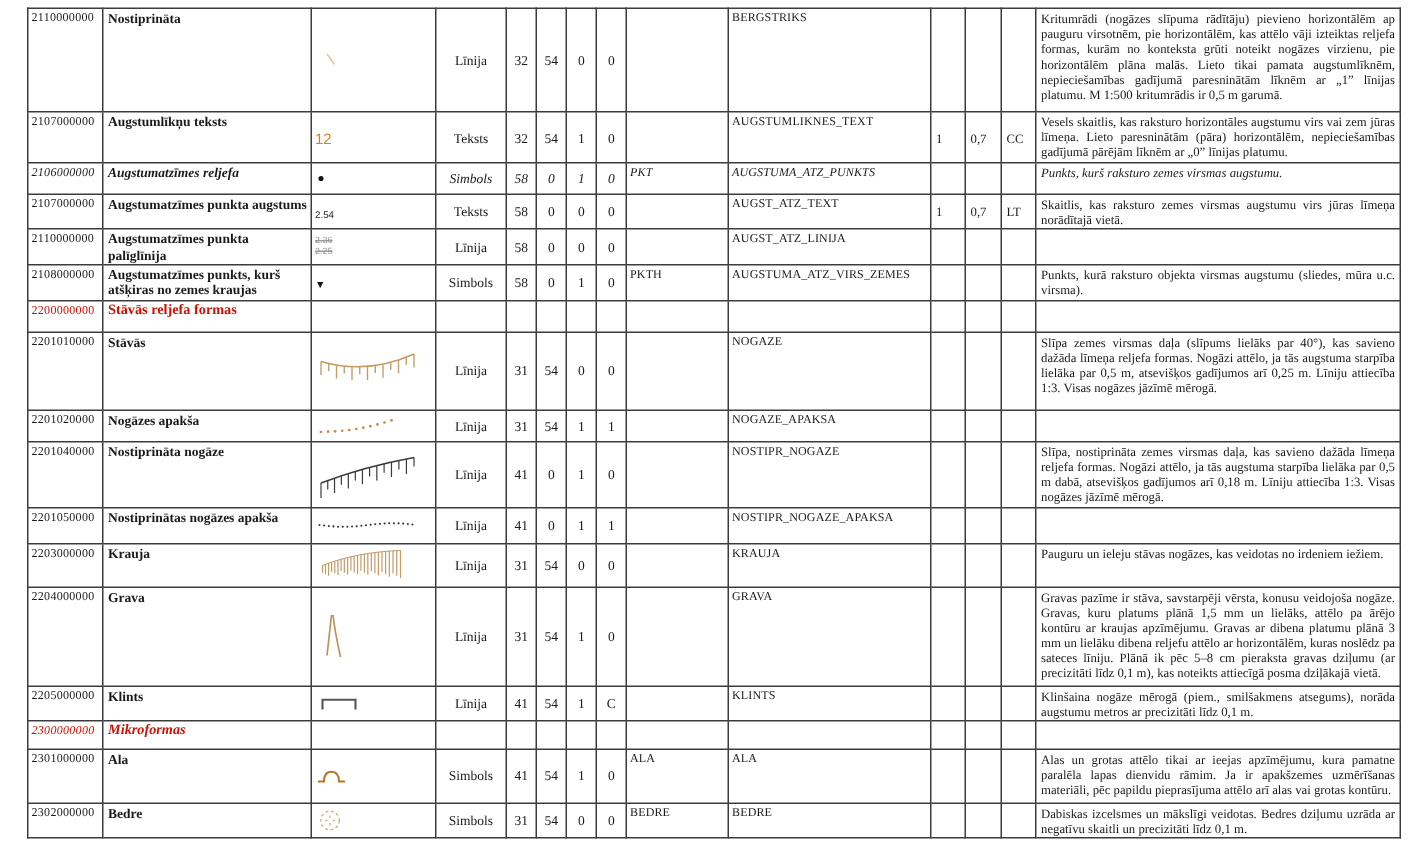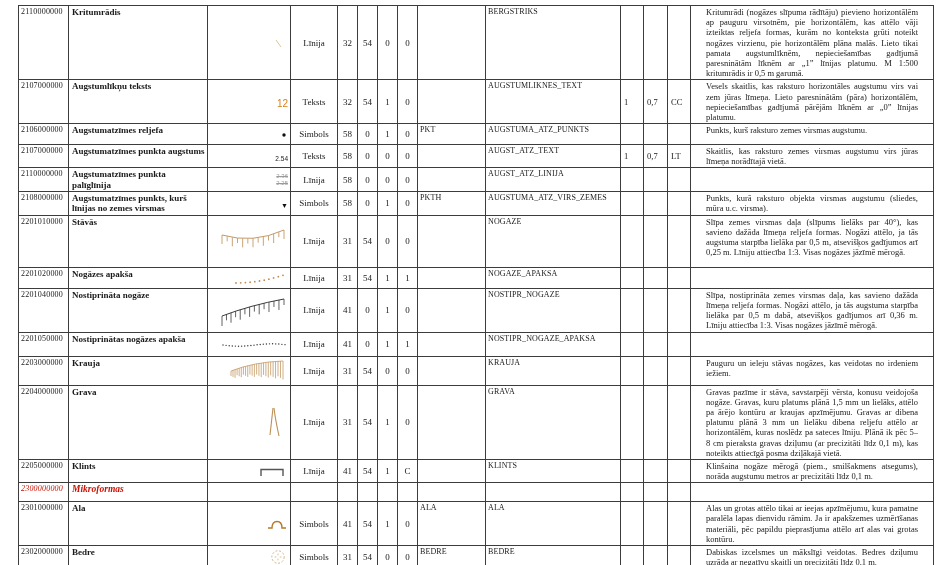--- a/index.html
+++ b/index.html
@@ -4,27 +4,27 @@
 <style>
   html,body{margin:0;padding:0;background:#ffffff;}
   body{width:950px;height:565px;overflow:hidden;position:relative;
        font-family:"Liberation Serif", serif;color:#1a1a1a;}
   .spec-table{position:absolute;left:18px;top:5px;border-collapse:collapse;
               table-layout:fixed;width:915px;border:1.5px solid #3c3c3c;}
   .spec-table td{border:1px solid #3c3c3c;padding:1px 2px;overflow:hidden;
                  vertical-align:top;}
   td.c-code{font-size:8px;letter-spacing:.2px;padding-left:2px;}
   td.c-name{font-size:9px;font-weight:bold;padding-left:3px;line-height:1.15;}
-  td.c-sym{text-align:right;vertical-align:middle;}
+  td.c-sym{text-align:left;vertical-align:middle;}
   td.c-type{font-size:9px;text-align:center;vertical-align:middle;}
   td.c-num{font-size:9px;text-align:center;vertical-align:middle;}
   td.c-attr{font-size:8px;letter-spacing:.1px;}
   td.c-db{font-size:8px;letter-spacing:.1px;overflow-wrap:anywhere;line-height:1.2;}
   td.c-a{font-size:8.5px;text-align:left;vertical-align:middle;padding-left:3px;}
-  td.c-desc{font-size:8.5px;line-height:1.2;text-align:justify;padding:1px 15px;}
+  td.c-desc{font-size:8.5px;line-height:1.2;text-align:justify;padding:1px 3px;}
   tr.section td.c-code, tr.section td.c-name{color:#cc1100;}
   tr.section td.c-name{font-size:9.5px;}
   .sym-text-orange{color:#d4821e;font-family:"Liberation Sans",sans-serif;
                    font-size:10px;}
   .sym-text-small{font-size:6.5px;font-family:"Liberation Sans",sans-serif;color:#222;}
   .sym-frac{font-size:6px;font-family:"Liberation Sans",sans-serif;color:#9a9a9a;
             line-height:1.05;}
   .sym-frac span{display:block;text-decoration:line-through;}
   .sym-tri{font-size:7px;color:#111;}
   svg{display:inline-block;vertical-align:middle;}
@@ -45,21 +45,21 @@
       <col style="width:68px">
     <col style="width:135px">
       <col style="width:23px">
       <col style="width:24px">
     <col style="width:23px">
       <col style="width:243px">
   </colgroup>
   <tbody>
       <tr style="height: 69px;">
         <td class="c-code">2110000000</td>
-        <td class="c-name">Kritumrādis</td>
+        <td class="c-name">Nostiprināta</td>
         <td class="c-sym"><svg width="20" height="14">
             <line x1="8" y1="3" x2="13" y2="10" stroke="#dcc79e" stroke-width="1"></line>
           </svg></td>
         <td class="c-type">Līnija</td>
         <td class="c-num">32</td>
         <td class="c-num">54</td>
         <td class="c-num">0</td>
         <td class="c-num">0</td>
         <td class="c-attr"></td>
         <td class="c-db">BERGSTRIKS</td>
@@ -77,21 +77,21 @@
         <td class="c-num">54</td>
         <td class="c-num">1</td>
         <td class="c-num">0</td>
         <td class="c-attr"></td>
         <td class="c-db">AUGSTUMLIKNES_TEXT</td>
         <td class="c-a">1</td>
         <td class="c-a">0,7</td>
         <td class="c-a">CC</td>
         <td class="c-desc">Vesels skaitlis, kas raksturo horizontāles augstumu virs vai zem jūras līmeņa. Lieto paresninātām (pāra) horizontālēm, nepieciešamības gadījumā pārējām līknēm ar „0” līnijas platumu.</td>
       </tr>
-      <tr style="height: 18px;">
+      <tr style="height: 18px; font-style: italic;">
         <td class="c-code">2106000000</td>
         <td class="c-name">Augstumatzīmes reljefa</td>
         <td class="c-sym"><svg width="8" height="8">
             <circle cx="4" cy="4" r="1.7" fill="#111"></circle>
           </svg></td>
         <td class="c-type">Simbols</td>
         <td class="c-num">58</td>
         <td class="c-num">0</td>
         <td class="c-num">1</td>
         <td class="c-num">0</td>
@@ -129,33 +129,49 @@
         <td class="c-num">0</td>
         <td class="c-attr"></td>
         <td class="c-db">AUGST_ATZ_LINIJA</td>
         <td class="c-a"></td>
         <td class="c-a"></td>
         <td class="c-a"></td>
         <td class="c-desc"></td>
       </tr>
       <tr style="height: 21px;">
         <td class="c-code">2108000000</td>
-        <td class="c-name">Augstumatzīmes punkts, kurš līnijas no zemes virsmas</td>
+        <td class="c-name">Augstumatzīmes punkts, kurš atšķiras no zemes kraujas</td>
         <td class="c-sym"><span class="sym-tri">▼</span></td>
         <td class="c-type">Simbols</td>
         <td class="c-num">58</td>
         <td class="c-num">0</td>
         <td class="c-num">1</td>
         <td class="c-num">0</td>
         <td class="c-attr">PKTH</td>
         <td class="c-db">AUGSTUMA_ATZ_VIRS_ZEMES</td>
         <td class="c-a"></td>
         <td class="c-a"></td>
         <td class="c-a"></td>
         <td class="c-desc">Punkts, kurā raksturo objekta virsmas augstumu (sliedes, mūra u.c. virsma).</td>
+      </tr>
+      <tr class="section" style="height: 21px;">
+        <td class="c-code">2200000000</td>
+        <td class="c-name">Stāvās reljefa formas</td>
+        <td class="c-sym"></td>
+        <td class="c-type"></td>
+        <td class="c-num"></td>
+        <td class="c-num"></td>
+        <td class="c-num"></td>
+        <td class="c-num"></td>
+        <td class="c-attr"></td>
+        <td class="c-db"></td>
+        <td class="c-a"></td>
+        <td class="c-a"></td>
+        <td class="c-a"></td>
+        <td class="c-desc"></td>
       </tr>
       <tr style="height: 52px;">
         <td class="c-code">2201010000</td>
         <td class="c-name">Stāvās</td>
         <td class="c-sym"><svg width="70" height="32">
             <path d="M4 10 Q35 19 66 5" fill="none" stroke="#c49a66" stroke-width="1"></path>
             <line x1="4" y1="10" x2="4" y2="19" stroke="#c49a66" stroke-width="0.9"></line>
             <line x1="9.166666666666666" y1="11.340277777777775" x2="9.166666666666666" y2="16.340277777777775" stroke="#c49a66" stroke-width="0.9"></line>
             <line x1="14.333333333333336" y1="12.361111111111112" x2="14.333333333333336" y2="21.361111111111114" stroke="#c49a66" stroke-width="0.9"></line>
             <line x1="19.5" y1="13.0625" x2="19.5" y2="18.0625" stroke="#c49a66" stroke-width="0.9"></line>
@@ -232,21 +248,21 @@
         <td class="c-type">Līnija</td>
         <td class="c-num">41</td>
         <td class="c-num">0</td>
         <td class="c-num">1</td>
         <td class="c-num">0</td>
         <td class="c-attr"></td>
         <td class="c-db">NOSTIPR_NOGAZE</td>
         <td class="c-a"></td>
         <td class="c-a"></td>
         <td class="c-a"></td>
-        <td class="c-desc">Slīpa, nostiprināta zemes virsmas daļa, kas savieno dažāda līmeņa reljefa formas. Nogāzi attēlo, ja tās augstuma starpība lielāka par 0,5 m dabā, atsevišķos gadījumos arī 0,36 m. Līniju attiecība 1:3. Visas nogāzes jāzīmē mērogā.</td>
+        <td class="c-desc">Slīpa, nostiprināta zemes virsmas daļa, kas savieno dažāda līmeņa reljefa formas. Nogāzi attēlo, ja tās augstuma starpība lielāka par 0,5 m dabā, atsevišķos gadījumos arī 0,18 m. Līniju attiecība 1:3. Visas nogāzes jāzīmē mērogā.</td>
       </tr>
       <tr style="height: 24px;">
         <td class="c-code">2201050000</td>
         <td class="c-name">Nostiprinātas nogāzes apakša</td>
         <td class="c-sym"><svg width="68" height="8">
             <circle cx="3" cy="4" r="0.7" fill="#333"></circle>
             <circle cx="6.1" cy="4.354624247993607" r="0.7" fill="#333"></circle>
             <circle cx="9.2" cy="4.6775709680740425" r="0.7" fill="#333"></circle>
             <circle cx="12.299999999999999" cy="4.93999229155298" r="0.7" fill="#333"></circle>
             <circle cx="15.4" cy="5.118446903160672" r="0.7" fill="#333"></circle>

